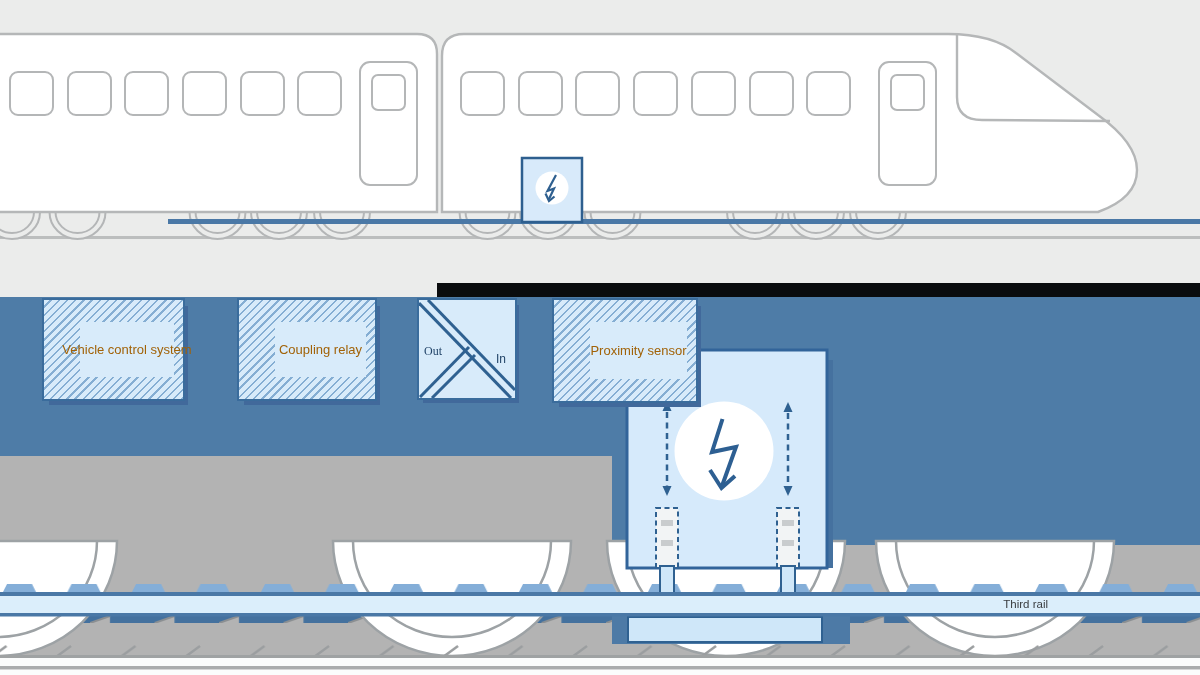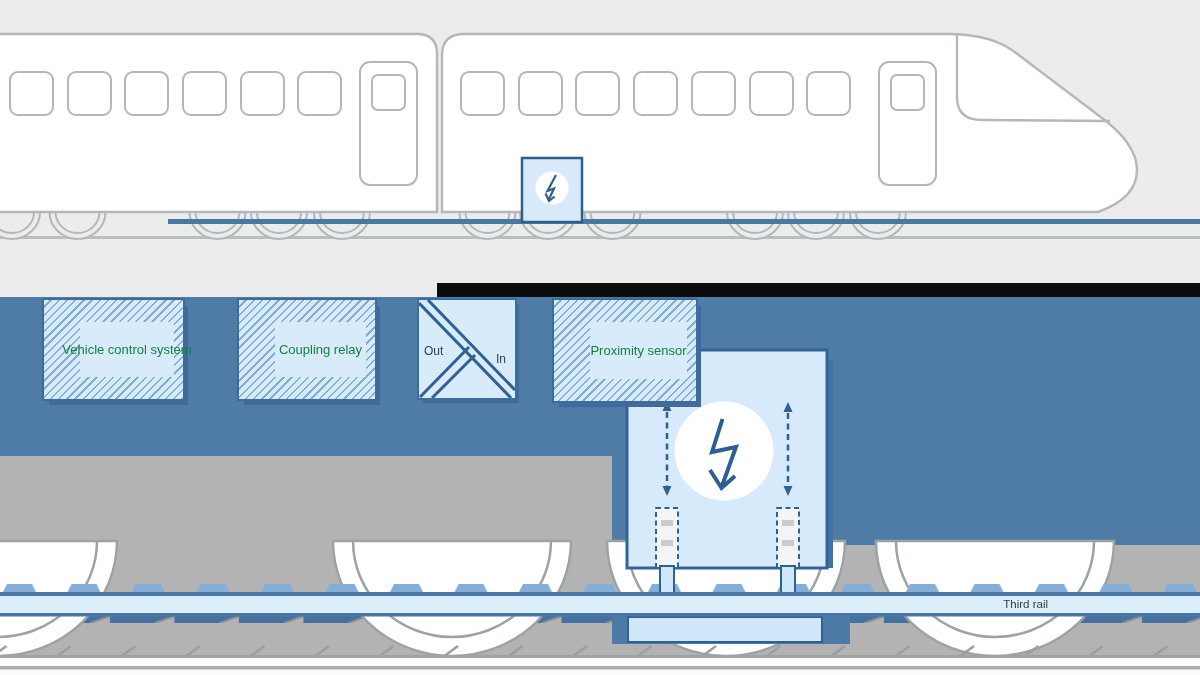--- a/index.html
+++ b/index.html
@@ -14,33 +14,33 @@
     background:#d8ebfa;border:2px solid #3a6c9c;
     box-shadow:5px 6px 0 -2px #41699b;
   }
   .comp-box .hatch{
     position:absolute;inset:0;
     background:repeating-linear-gradient(135deg,rgba(0,0,0,0) 0 4.2px,#85aed3 4.2px 5.8px);
   }
   .comp-box .inner{
     position:absolute;left:9px;right:9px;top:22px;bottom:22px;
     background:#d8ebfa;display:flex;align-items:center;justify-content:center;
-    font-size:13px;color:#15803d;white-space:nowrap;margin-left:27px;
+    font-size:13px;color:#a16207;white-space:nowrap;margin-left:27px;
   }
   #box-vcs{left:42px;width:143px;}
   #box-relay{left:237px;width:140px;}
   #box-prox{left:552px;width:146px;height:105px;}
   
   #box-junction{
     position:absolute;left:417px;top:298px;width:100px;height:102px;box-sizing:border-box;
     background:#d8ebfa;border:2px solid #3a6c9c;box-shadow:4px 5px 0 -2px #41699b;
   }
   #box-junction .jlabel{position:absolute;font-size:12px;color:#234569;}
   #box-junction .jlabel.in{right:9px;top:6px;margin-top:46px;}
-  #box-junction .jlabel.out{left:5px;top:44px;}
+  #box-junction .jlabel.out{left:5px;top:44px;font-family:Liberation Serif, serif;}
   
   .rail-label{
     position:absolute;left:928px;top:596px;width:120px;height:16px;line-height:16px;
     text-align:right;font-size:11.5px;color:#3a3d40;
   }
 </style>
 </head>
 <body>
 
 <div class="stage">

